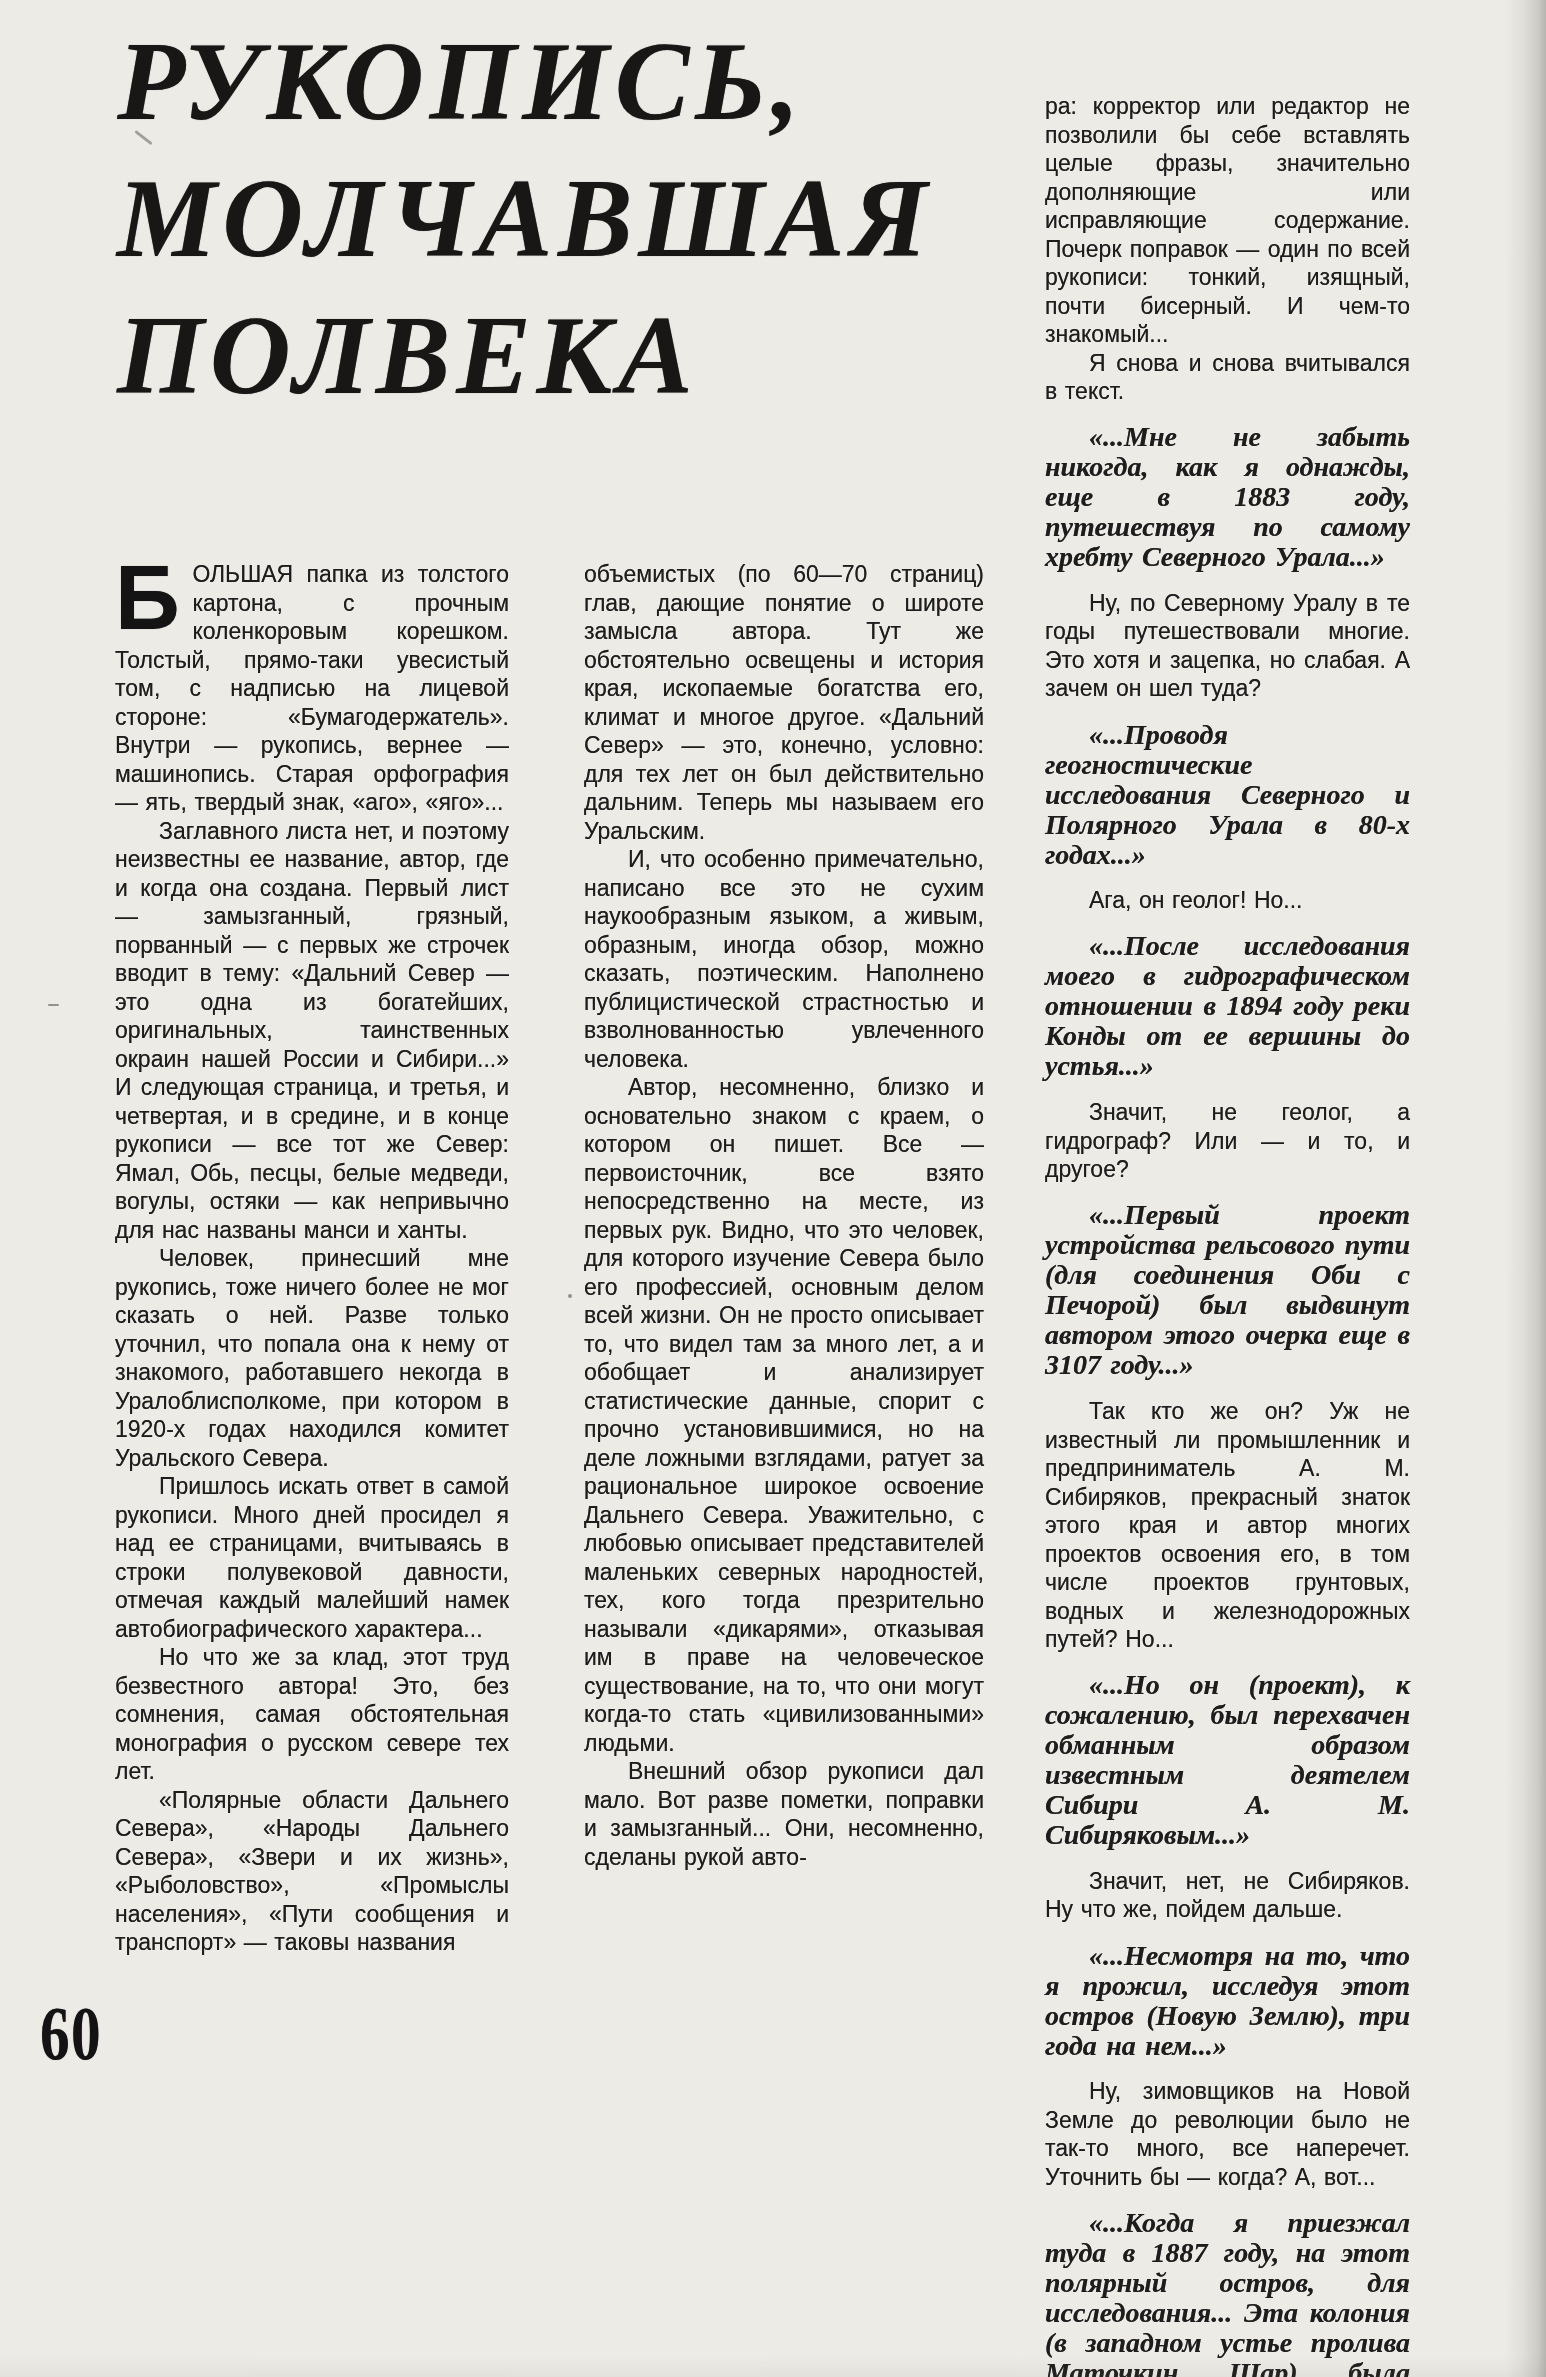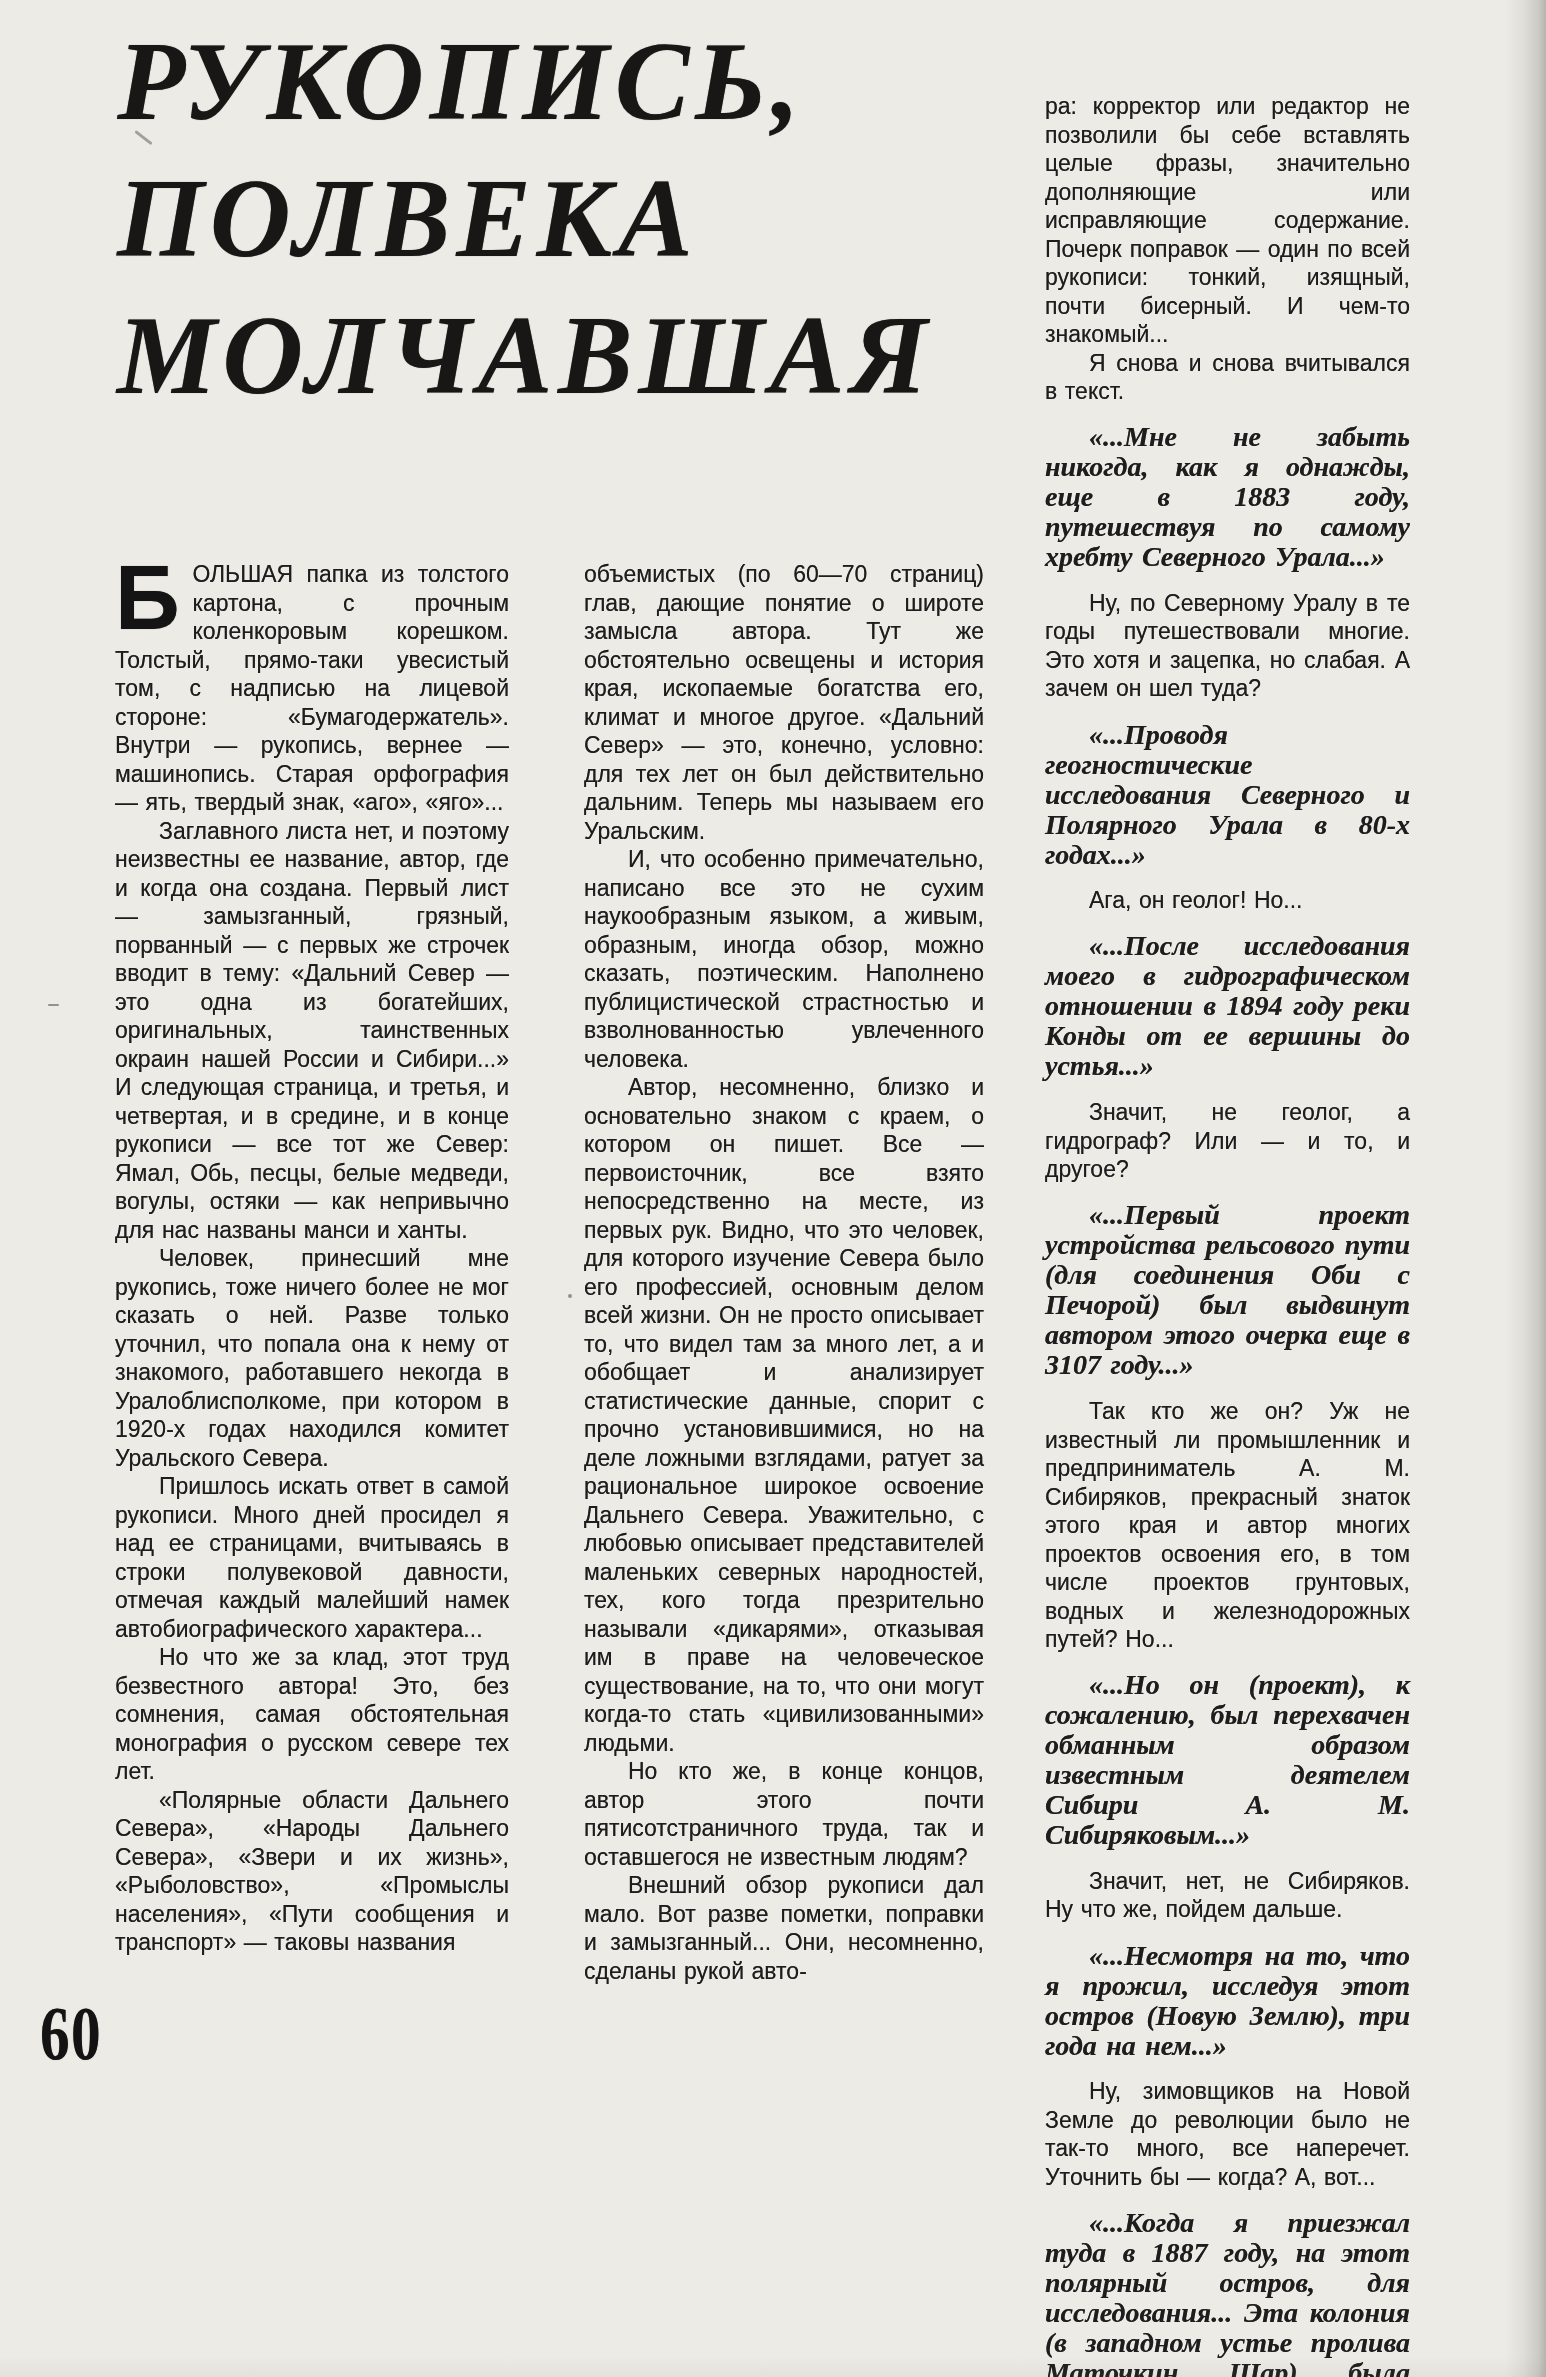--- a/index.html
+++ b/index.html
@@ -110,38 +110,37 @@
     transform-origin: left top;
   }
 </style>
 </head>
 <body>
 
 <div class="sheet">
 
   <h1 class="title">
     <span class="tl">РУКОПИСЬ,</span>
+    <span class="tl">МОЛЧАВШАЯ</span>
     <span class="tl">ПОЛВЕКА</span>
-    <span class="tl">МОЛЧАВШАЯ</span>
   </h1>
 
   <div class="col col-1">
     <p class="cont"><span class="dropcap">Б</span><span>ОЛЬШАЯ папка из толстого картона, с прочным коленкоровым корешком. Толстый, прямо-таки увесистый том, с надписью на лицевой стороне: «Бумагодержатель». Внутри — рукопись, вернее — машинопись. Старая орфография — ять, твердый знак, «аго», «яго»...</span></p>
     <p>Заглавного листа нет, и поэтому неизвестны ее название, автор, где и когда она создана. Первый лист — замызганный, грязный, порванный — с первых же строчек вводит в тему: «Дальний Север — это одна из богатейших, оригинальных, таинственных окраин нашей России и Сибири...» И следующая страница, и третья, и четвертая, и в средине, и в конце рукописи — все тот же Север: Ямал, Обь, песцы, белые медведи, вогулы, остяки — как непривычно для нас названы манси и ханты.</p>
     <p>Человек, принесший мне рукопись, тоже ничего более не мог сказать о ней. Разве только уточнил, что попала она к нему от знакомого, работавшего некогда в Уралоблисполкоме, при котором в 1920-х годах находился комитет Уральского Севера.</p>
     <p>Пришлось искать ответ в самой рукописи. Много дней просидел я над ее страницами, вчитываясь в строки полувековой давности, отмечая каждый малейший намек автобиографического характера...</p>
     <p>Но что же за клад, этот труд безвестного автора! Это, без сомнения, самая обстоятельная монография о русском севере тех лет.</p>
     <p>«Полярные области Дальнего Севера», «Народы Дальнего Севера», «Звери и их жизнь», «Рыболовство», «Промыслы населения», «Пути сообщения и транспорт» — таковы названия</p>
   </div>
 
   <div class="col col-2">
     <p class="cont">объемистых (по 60—70 страниц) глав, дающие понятие о широте замысла автора. Тут же обстоятельно освещены и история края, ископаемые богатства его, климат и многое другое. «Дальний Север» — это, конечно, условно: для тех лет он был действительно дальним. Теперь мы называем его Уральским.</p>
     <p>И, что особенно примечательно, написано все это не сухим наукообразным языком, а живым, образным, иногда обзор, можно сказать, поэтическим. Наполнено публицистической страстностью и взволнованностью увлеченного человека.</p>
     <p>Автор, несомненно, близко и основательно знаком с краем, о котором он пишет. Все — первоисточник, все взято непосредственно на месте, из первых рук. Видно, что это человек, для которого изучение Севера было его профессией, основным делом всей жизни. Он не просто описывает то, что видел там за много лет, а и обобщает и анализирует статистические данные, спорит с прочно установившимися, но на деле ложными взглядами, ратует за рациональное широкое освоение Дальнего Севера. Уважительно, с любовью описывает представителей маленьких северных народностей, тех, кого тогда презрительно называли «дикарями», отказывая им в праве на человеческое существование, на то, что они могут когда-то стать «цивилизованными» людьми.</p>
-    <p>Но кто же, в конце концов, автор этого почти пятисотстраничного труда, так и оставшегося не известным людям?</p>
     <p>Внешний обзор рукописи дал мало. Вот разве пометки, поправки и замызганный... Они, несомненно, сделаны рукой авто-</p>
   </div>
 
   <div class="col col-3">
     <p class="cont">ра: корректор или редактор не позволили бы себе вставлять целые фразы, значительно дополняющие или исправляющие содержание. Почерк поправок — один по всей рукописи: тонкий, изящный, почти бисерный. И чем-то знакомый...</p>
     <p>Я снова и снова вчитывался в текст.</p>
     <p class="quote">«...Мне не забыть никогда, как я однажды, еще в 1883 году, путешествуя по самому хребту Северного Урала...»</p>
     <p>Ну, по Северному Уралу в те годы путешествовали многие. Это хотя и зацепка, но слабая. А зачем он шел туда?</p>
     <p class="quote">«...Проводя геогностические исследования Северного и Полярного Урала в 80-х годах...»</p>
     <p>Ага, он геолог! Но...</p>

